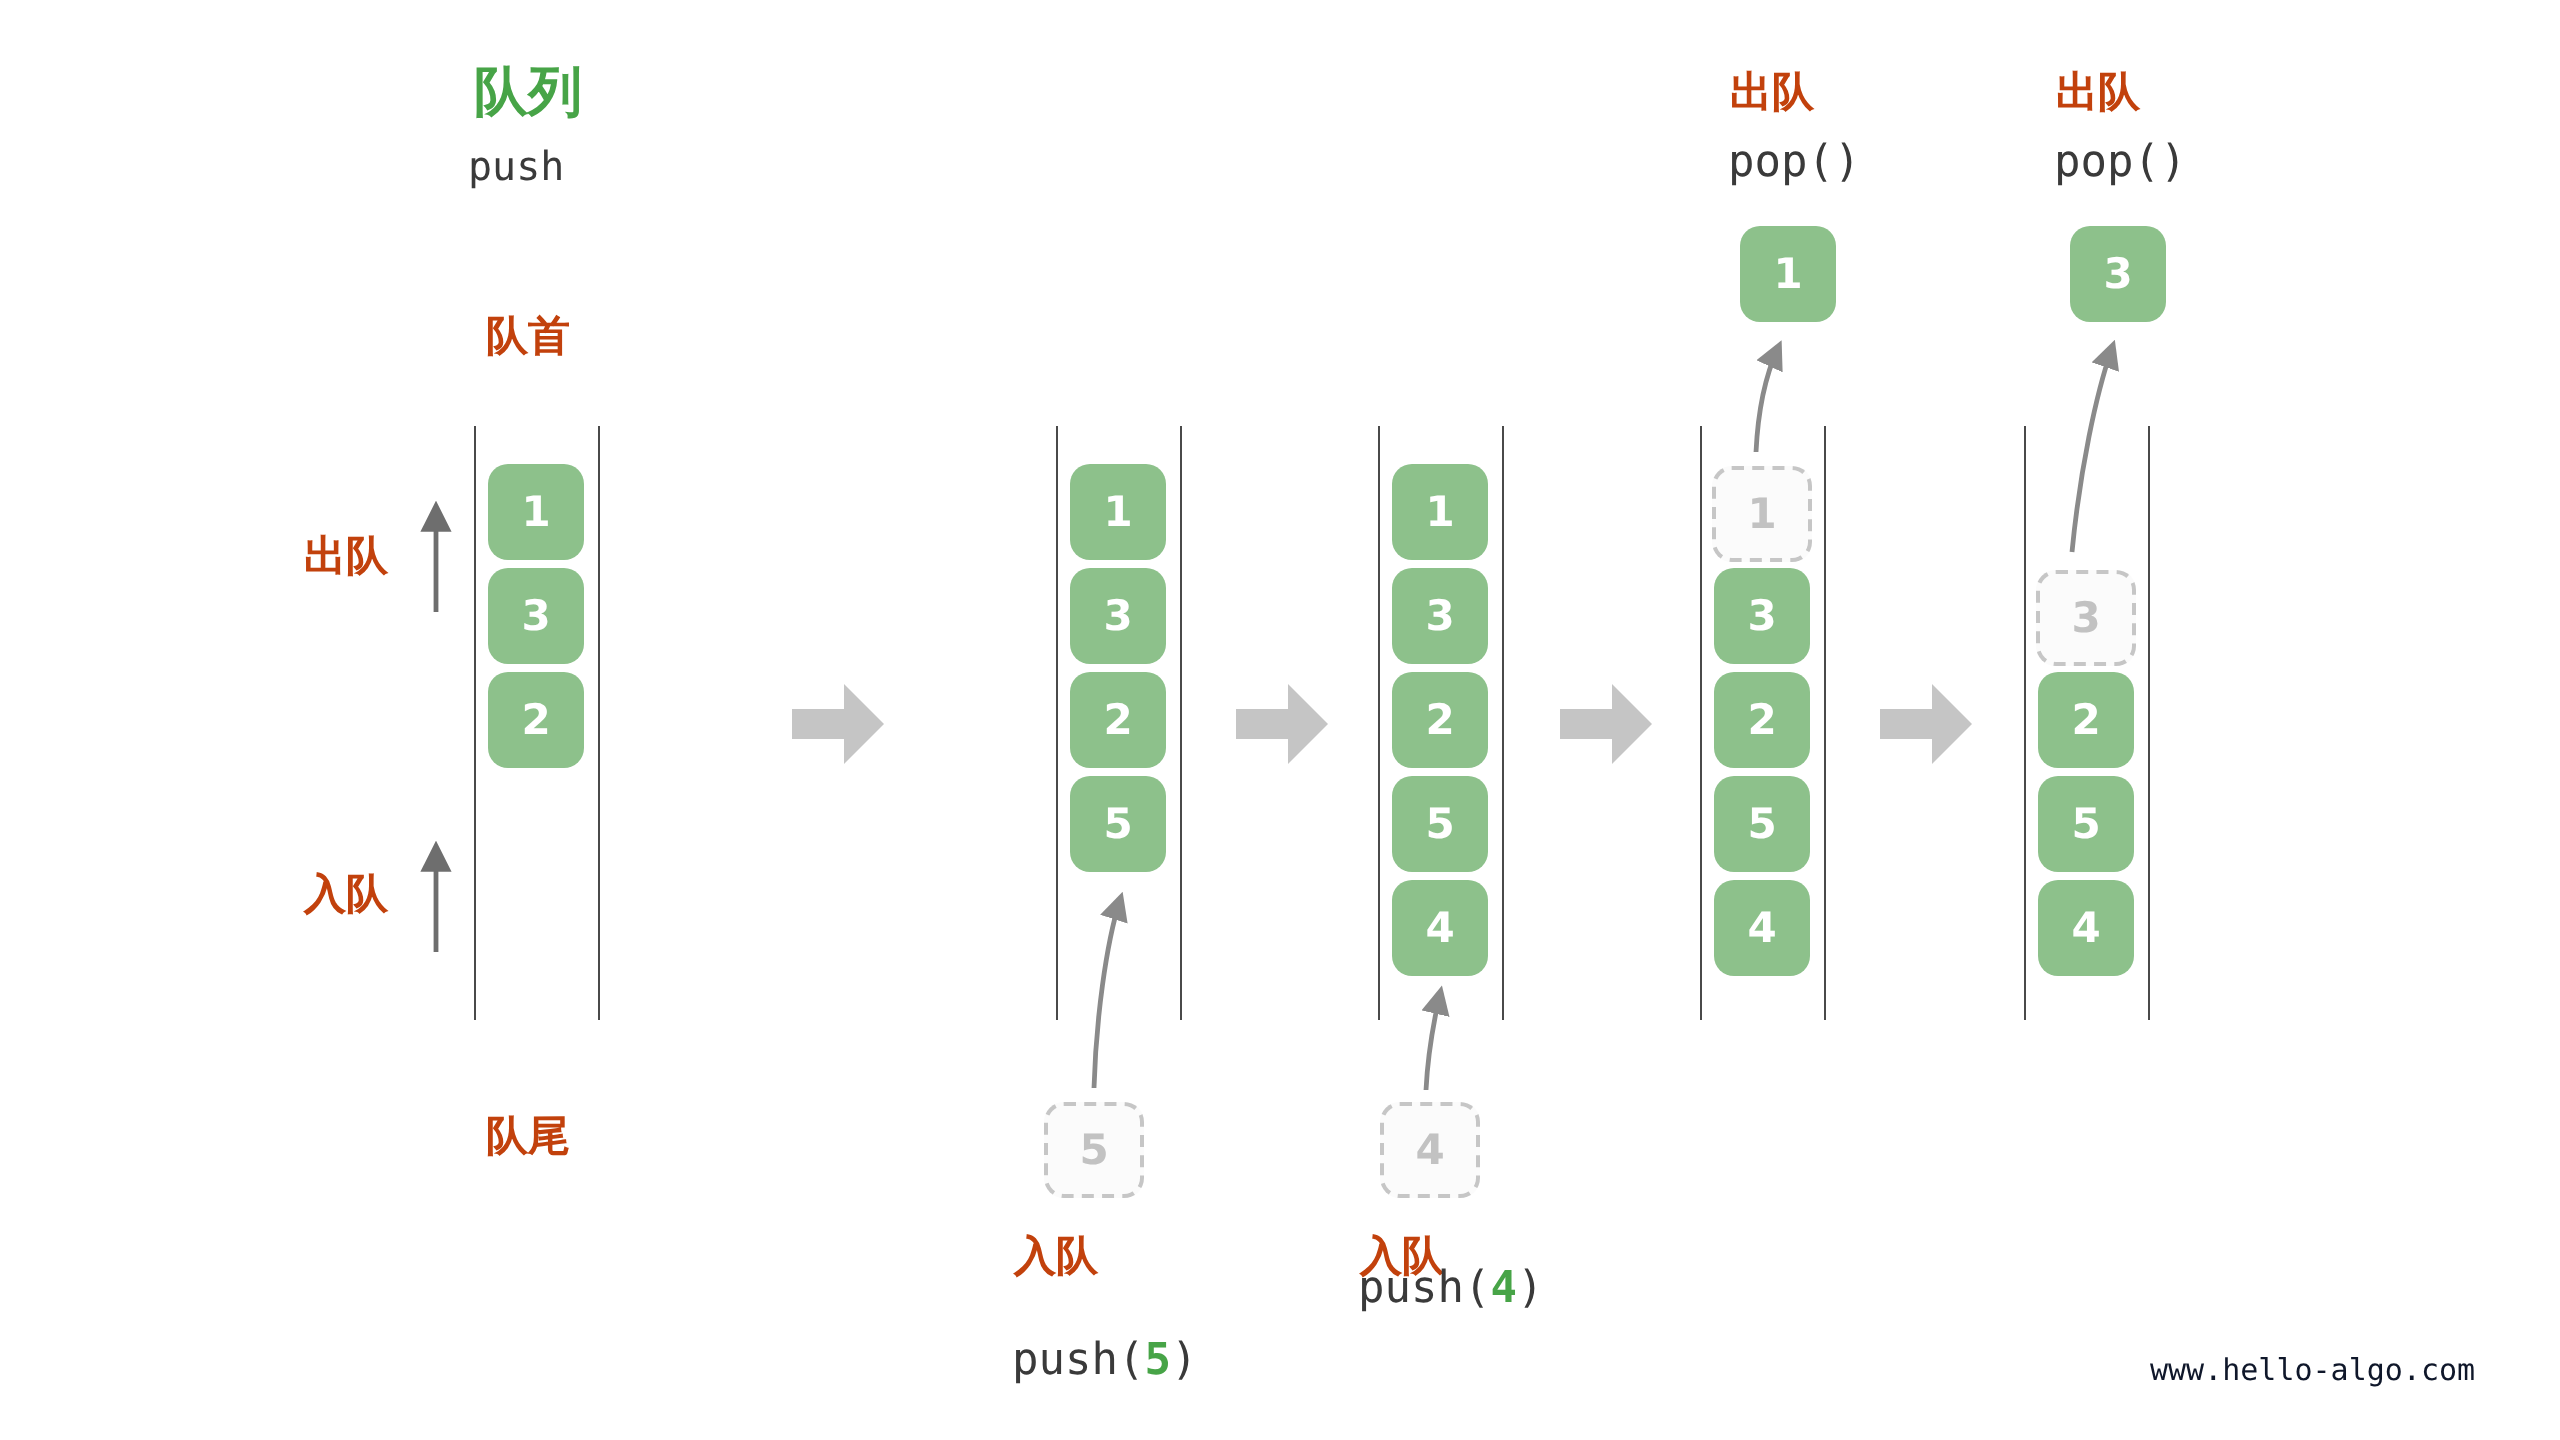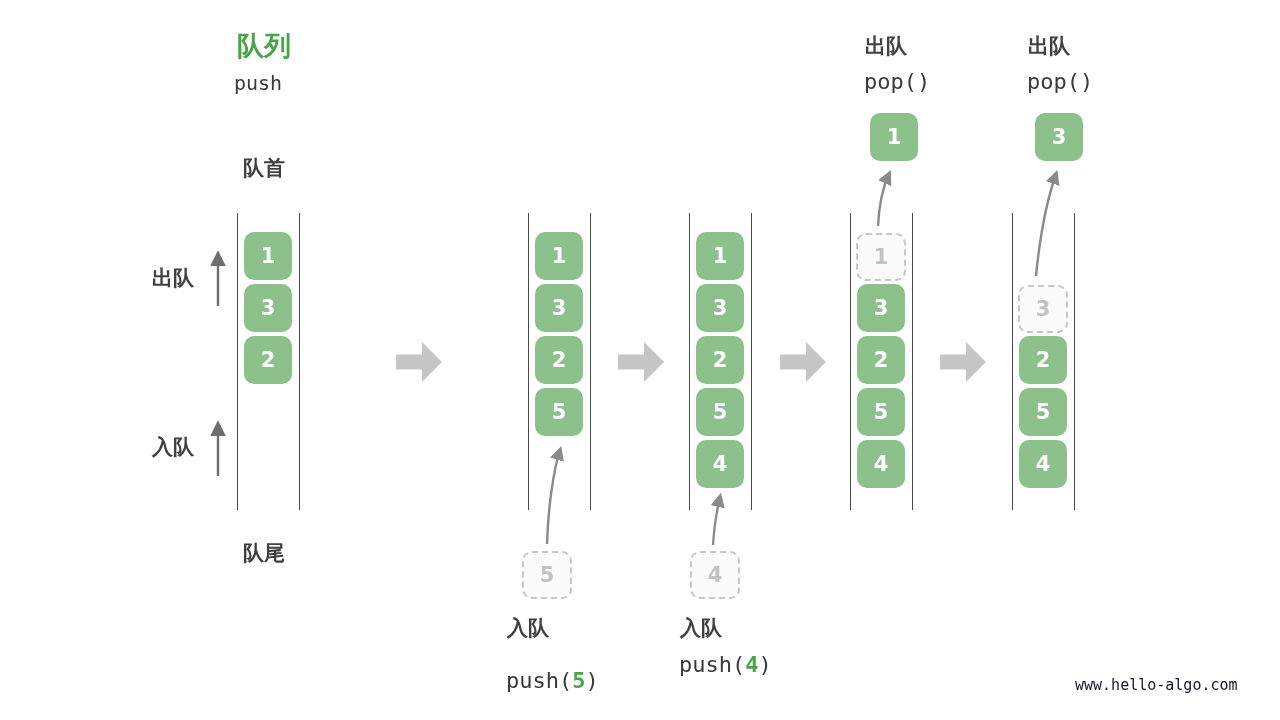--- a/index.html
+++ b/index.html
@@ -13,21 +13,21 @@
          border-left:1.5px solid #4a4a4a;border-right:1.5px solid #4a4a4a;}
   
   .box{position:absolute;width:48px;height:48px;border-radius:10px;background:#8dc18b;
        display:flex;align-items:center;justify-content:center;
        color:#ffffff;font-size:21px;font-weight:700;}
   
   .dashed{position:absolute;width:46px;height:44px;border-radius:10px;
           border:2px dashed #c6c6c6;background:#fbfbfb;
           display:flex;align-items:center;justify-content:center;
           color:#c2c2c2;font-size:21px;font-weight:700;}
-  .zh{font-weight:700;font-size:21px;color:#404040;line-height:1.15;}
+  .zh{font-weight:700;font-size:21px;color:#c2410c;line-height:1.15;}
   .mono{font-family:"DejaVu Sans Mono",monospace;font-size:22px;color:#3a3a3a;}
   .title-zh{font-weight:700;font-size:27px;color:#47a447;}
   .title-en{font-family:"DejaVu Sans Mono",monospace;font-size:20px;color:#3a3a3a;}
   .accent{color:#47a447;font-weight:700;}
   .watermark{font-family:"DejaVu Sans Mono",monospace;font-size:15px;color:#0f172a;}
   svg{position:absolute;left:0;top:0;}
 </style>
 </head>
 <body>
 
@@ -60,21 +60,21 @@
       <path d="M 713,545 C 714,525 717,510 720,497" marker-end="url(#ah-curve)"></path>
       <path d="M 878,226 C 879,205 883,187 889,174" marker-end="url(#ah-curve)"></path>
       <path d="M 1036,276 C 1040,235 1048,197 1056,174" marker-end="url(#ah-curve)"></path>
     </g>
   </svg>
 
   <div class="abs title-zh" style="left:237px;top:28px;">队列</div>
   <div class="abs title-en" style="left:234px;top:71px;">push</div>
 
   <div class="abs zh" style="left:243px;top:156px;">队首</div>
-  <div class="abs zh" style="left:243px;top:541px;">队尾</div>
+  <div class="abs zh" style="left:243px;top:556px;">队尾</div>
   <div class="abs zh" style="left:152px;top:266px;">出队</div>
   <div class="abs zh" style="left:152px;top:435px;">入队</div>
 
   <div class="qwall" style="left:237px;"></div>
   <div class="qwall" style="left:528px;"></div>
   <div class="qwall" style="left:689px;"></div>
   <div class="qwall" style="left:850px;"></div>
   <div class="qwall" style="left:1012px;"></div>
 
   <div class="box" style="left:244px;top:232px;">1</div>
@@ -104,21 +104,21 @@
   <div class="dashed" style="left:1018px;top:285px;">3</div>
   <div class="box" style="left:1019px;top:336px;">2</div>
   <div class="box" style="left:1019px;top:388px;">5</div>
   <div class="box" style="left:1019px;top:440px;">4</div>
   <div class="box" style="left:1035px;top:113px;">3</div>
 
   <div class="abs zh" style="left:507px;top:616px;">入队</div>
   <div class="abs mono" style="left:506px;top:652px;margin-top:16px;"><span>push(</span><span class="accent">5</span><span>)</span></div>
 
   <div class="abs zh" style="left:680px;top:616px;">入队</div>
-  <div class="abs mono" style="left:679px;top:652px;"><span>push(</span><span class="accent">4</span><span>)</span></div>
+  <div class="abs mono" style="left:679px;top:632px;"><span>push(</span><span class="accent">4</span><span>)</span></div>
 
   <div class="abs zh" style="left:865px;top:34px;">出队</div>
   <div class="abs mono" style="left:864px;top:69px;">pop()</div>
 
   <div class="abs zh" style="left:1028px;top:34px;">出队</div>
   <div class="abs mono" style="left:1027px;top:69px;">pop()</div>
 
   <div class="abs watermark" style="left:1075px;top:676px;">www.hello-algo.com</div>
 
 </div>

